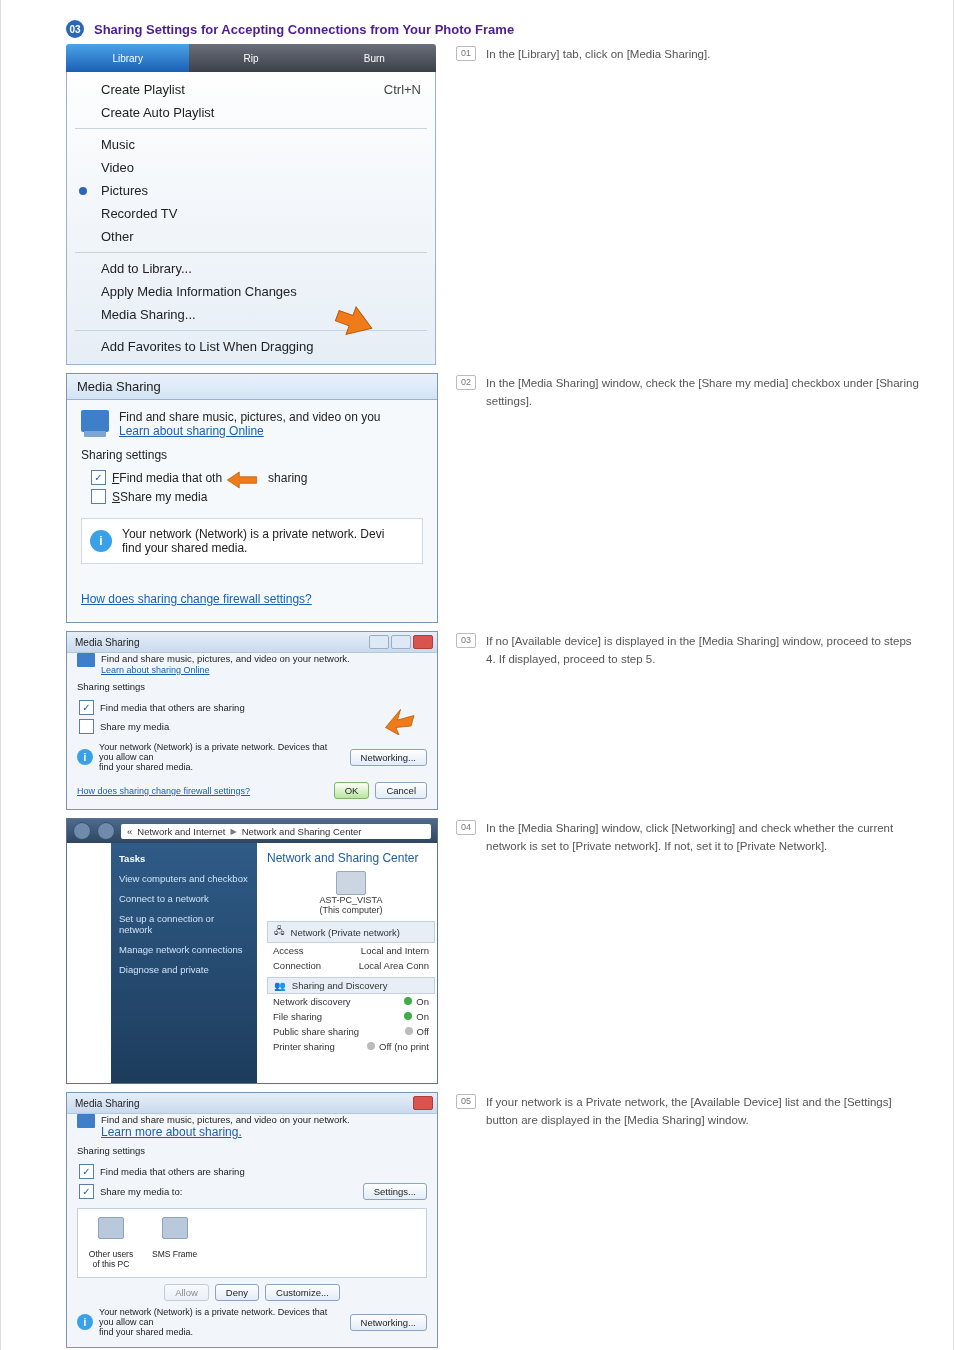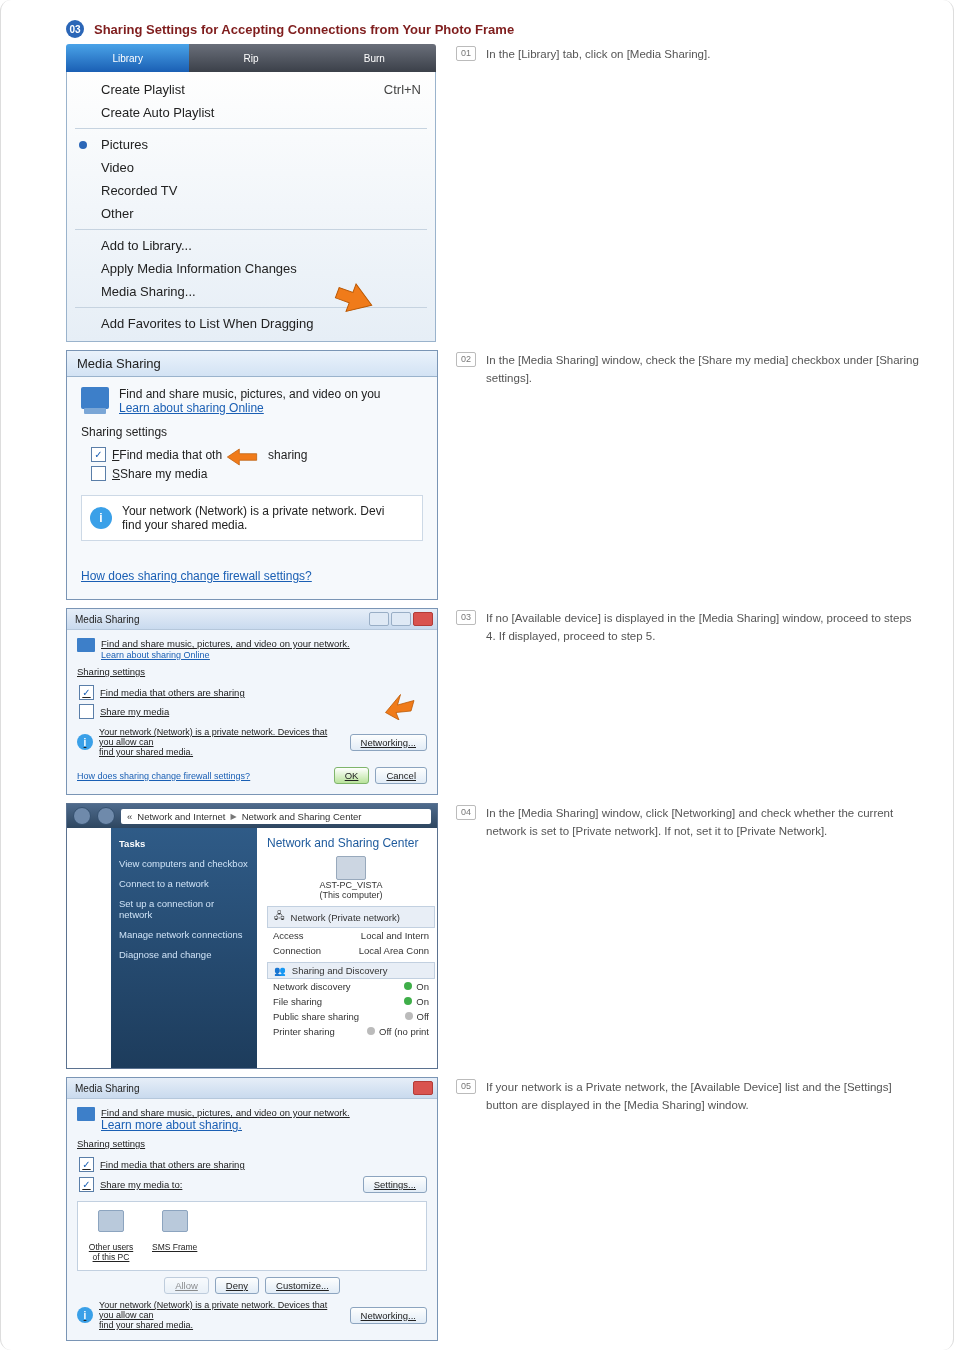--- a/index.html
+++ b/index.html
@@ -1,19 +1,19 @@
 <!DOCTYPE html>
 <html><head>
 <meta charset="utf-8">
 <style>
   html,body{margin:0;padding:0;background:#fff;font-family:Segoe UI,Tahoma,Verdana,sans-serif;color:#333;}
-  .page{width:954px;height:1350px;box-sizing:border-box;padding:20px 30px 10px 65px;position:relative;border-left:1px solid #ddd;border-right:1px solid #ddd;border-radius:11px;}
+  .page{width:954px;height:1350px;box-sizing:border-box;padding:20px 30px 10px 65px;position:relative;border-left:1px solid #ddd;border-right:1px solid #ddd;}
   .sect-head{display:flex;align-items:center;gap:10px;margin-bottom:6px;}
   .badge{width:18px;height:18px;border-radius:50%;background:#2b66b7;color:#fff;font-size:10px;font-weight:bold;display:flex;align-items:center;justify-content:center;}
-  .sect-title{color:#7f1d1d;font-weight:bold;font-size:13px;}
+  .sect-title{color:#4c1d95;font-weight:bold;font-size:13px;}
   .row{display:flex;align-items:flex-start;gap:20px;margin-bottom:8px;}
   .col-img{width:370px;flex:0 0 370px;}
   .col-txt{flex:1;display:flex;align-items:flex-start;gap:10px;font-size:11.5px;color:#555;line-height:1.55;padding-top:2px;}
   .step-no{border:1px solid #bbb;border-radius:2px;padding:0 4px;font-size:9px;color:#777;height:13px;line-height:13px;}
   
   .wmp-menu{width:370px;font-size:13px;color:#222;}
   .wmp-tabs{display:flex;height:28px;}
   .wmp-tab{flex:1;display:flex;align-items:center;justify-content:center;color:#fff;font-size:10px;}
   .tab-lib{background:linear-gradient(#4aa3e8,#1a5fb4);border-top-left-radius:3px;}
   .tab-rip{background:linear-gradient(#6a6f7a,#3b4049);}
@@ -37,21 +37,21 @@
   .cb{width:13px;height:13px;border:1px solid #5a7ea8;background:#fff;display:inline-flex;align-items:center;justify-content:center;font-size:10px;color:#1a5fb4;}
   .info-row{display:flex;gap:10px;align-items:center;background:#fff;border:1px solid #cdd9e6;padding:8px;margin-top:12px;}
   .info-ico{width:22px;height:22px;border-radius:50%;background:#3aa0e8;color:#fff;font-weight:bold;display:flex;align-items:center;justify-content:center;}
   .footer-link{margin-top:28px;}
   
   .mini{width:370px;border:1px solid #7a95b5;font-size:9.5px;color:#222;background:#f2f6fb;}
   .mini .titlebar{display:flex;align-items:center;justify-content:space-between;background:linear-gradient(#e6eef8,#c9daee);padding:3px 4px 3px 8px;font-size:10px;border-bottom:1px solid #b5c7db;}
   .winbtns{display:flex;gap:2px;}
   .winbtns div{width:18px;height:12px;border:1px solid #99aec6;background:#dfe9f5;border-radius:2px;}
   .winbtns div.x{background:#d9534f;border-color:#b33c38;}
-  .mini-body{padding:8px 10px 10px;text-decoration:underline;}
+  .mini-body{padding:0 10px 10px;}
   .mini .intro{display:flex;gap:6px;align-items:flex-start;}
   .mini .ico-s{width:18px;height:14px;background:#3d7fc9;border-radius:1px;}
   .mini .cbs{margin:6px 0 4px 2px;}
   .mini .cbs .cb-row{padding-left:0;font-size:9.5px;}
   .mini .infoS{display:flex;gap:6px;align-items:center;font-size:9px;margin-top:6px;}
   .mini .infoS .btn{margin-left:auto;}
   .btn{border:1px solid #8ca4bf;background:linear-gradient(#fdfefe,#e2ecf6);border-radius:3px;padding:2px 10px;font-size:9.5px;}
   .btn.ok{background:linear-gradient(#fff,#b9e39b);border-color:#7fb56b;}
   .mini .btnrow{display:flex;justify-content:flex-end;gap:6px;margin-top:10px;align-items:center;}
   .mini .flink{font-size:9px;}
@@ -101,22 +101,23 @@
           <div class="wmp-tab tab-rip">Rip</div>
           <div class="wmp-tab tab-burn">Burn</div>
         </div>
         <div class="menu-body">
           <div class="menu-item shortcut">
             <span>Create Playlist</span>
             <span class="sc">Ctrl+N</span>
           </div>
           <div class="menu-item">Create Auto Playlist</div>
           <div class="menu-sep"></div>
+          <div class="menu-item">Music</div>
+          <div class="menu-item">Video</div>
           <div class="menu-item"><span class="dot"></span><span>Pictures</span></div>
-          <div class="menu-item">Video</div>
           <div class="menu-item">Recorded TV</div>
           <div class="menu-item">Other</div>
           <div class="menu-sep"></div>
           <div class="menu-item">Add to Library...</div>
           <div class="menu-item">Apply Media Information Changes</div>
           <div class="menu-item" style="position:relative">
             <span>Media Sharing...</span>
             <span class="arrow-big">
               <svg class="bigarrow" viewBox="0 0 48 48">
                   <polygon points="4,24 28,8 28,18 44,18 44,30 28,30 28,40" fill="#f07b1a" stroke="#b85600" stroke-width="1"></polygon>
@@ -250,21 +251,21 @@
             <span>Network and Sharing Center</span>
           </div>
         </div>
         <div class="net-body">
           <div class="net-side">
             <div class="hd">Tasks</div>
             <div>View computers and checkbox</div>
             <div>Connect to a network</div>
             <div>Set up a connection or network</div>
             <div>Manage network connections</div>
-            <div>Diagnose and change</div>
+            <div>Diagnose and private</div>
           </div>
           <div class="net-main">
             <div class="title">Network and Sharing Center</div>
             <div class="pc">
               <div class="icon"></div>
               <div class="lab">AST-PC_VISTA</div>
               <div class="lab">(This computer)</div>
             </div>
             <div class="group-hd">
               <span>🖧</span>

